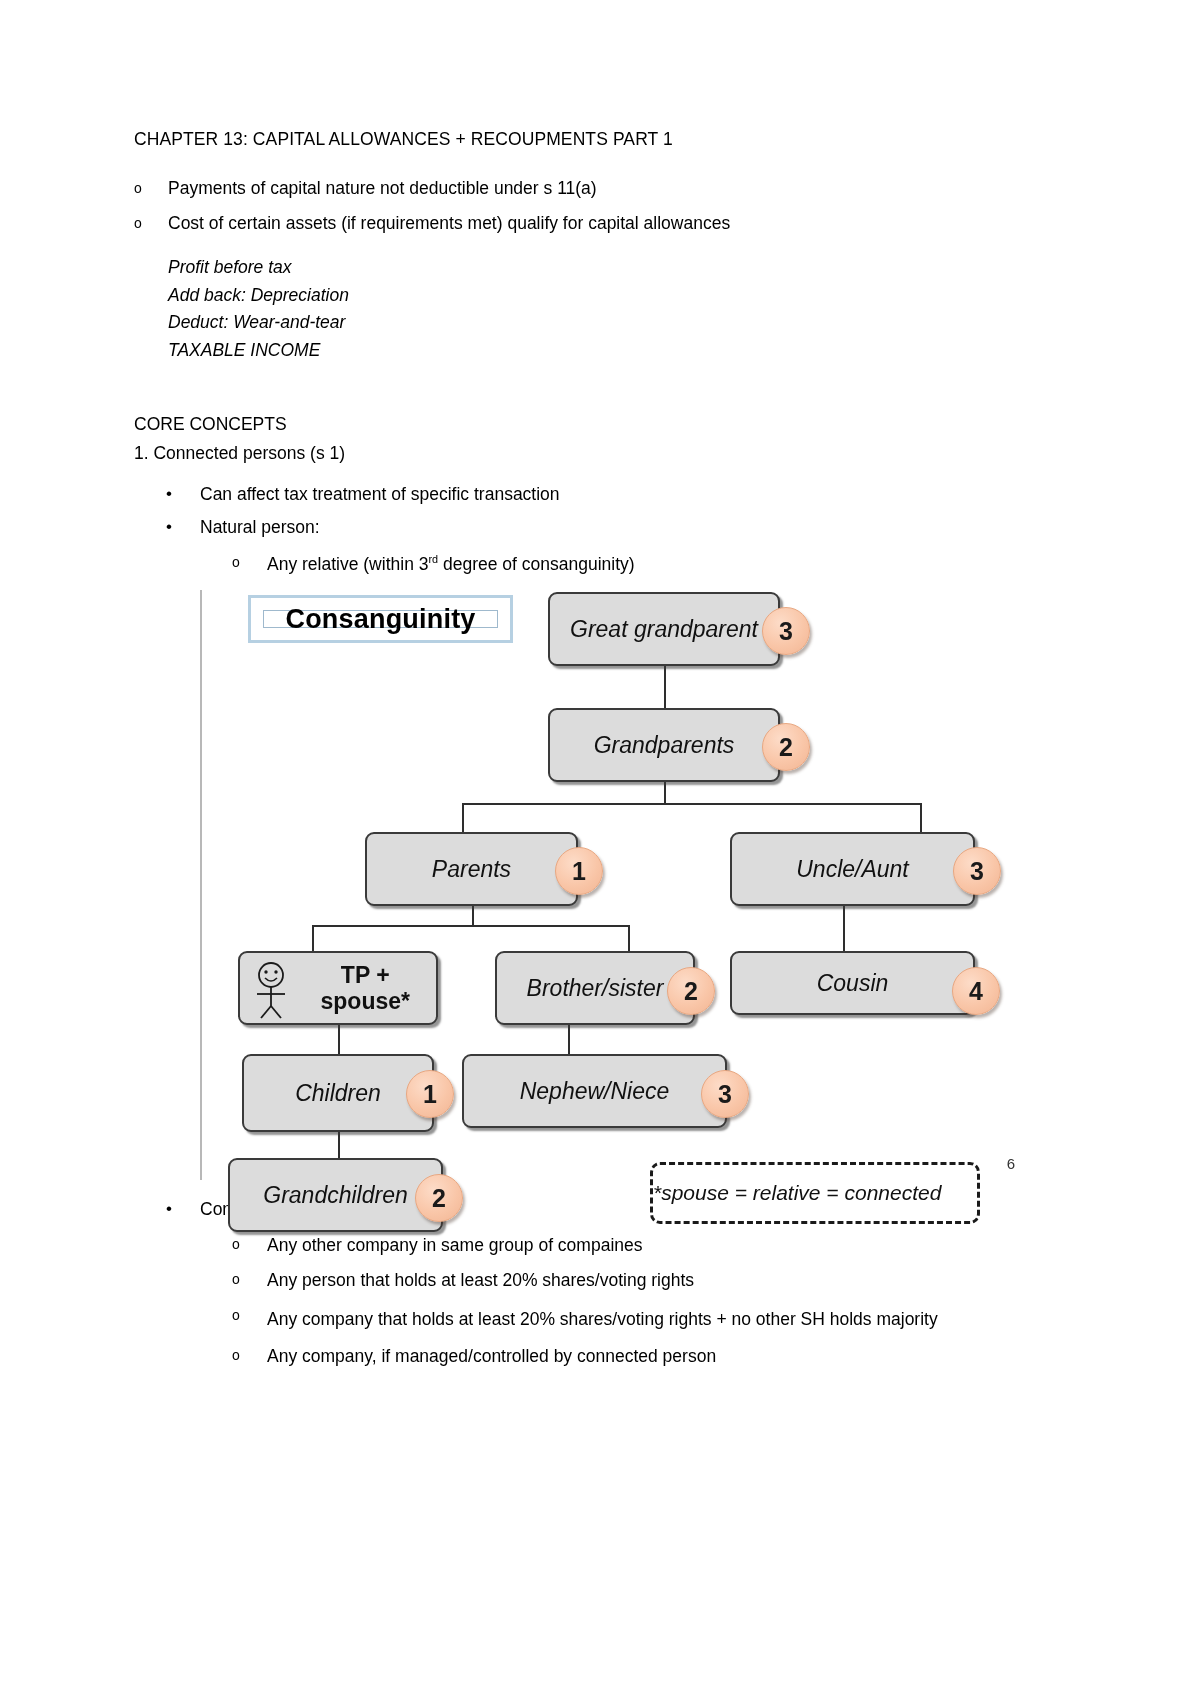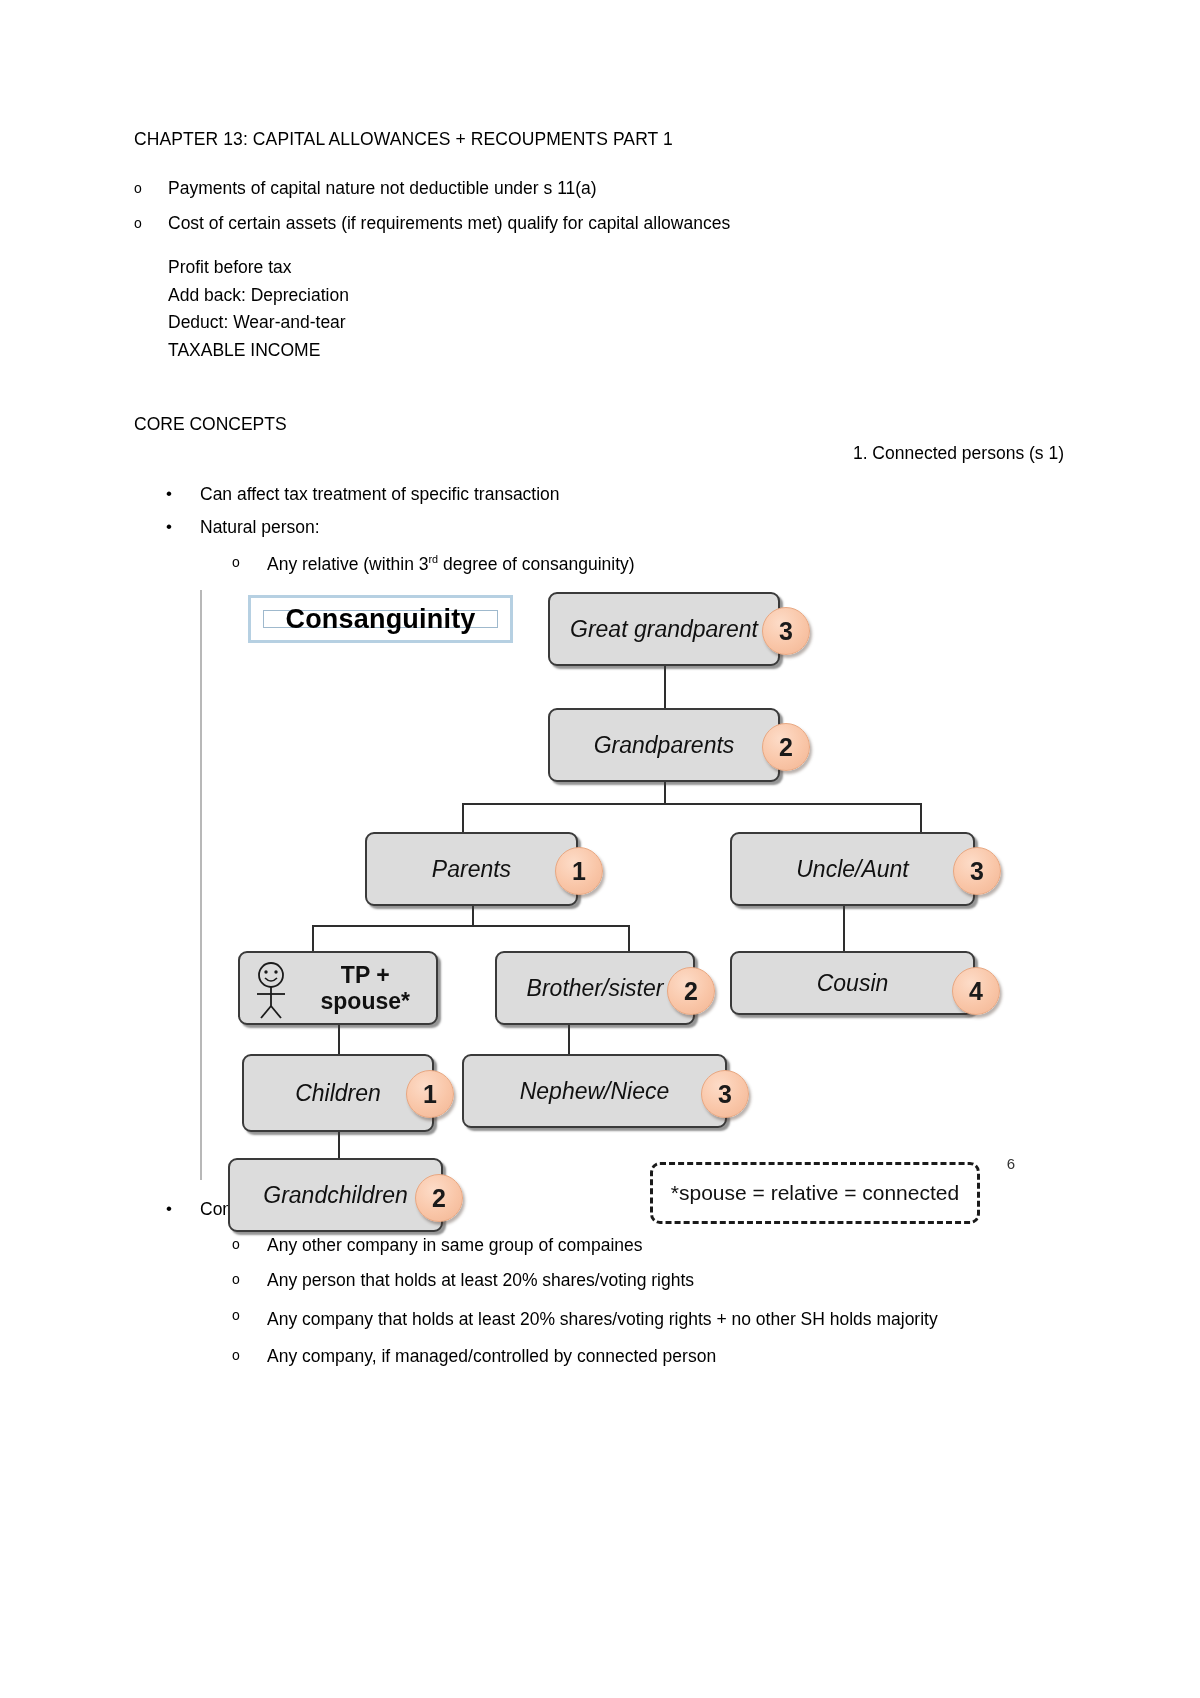--- a/index.html
+++ b/index.html
@@ -52,32 +52,32 @@
     flex: 0 0 34px;
     font-size: 14px;
     line-height: 1.6;
   }
   .lvl1 .tx { flex: 1 1 auto; }
 
   .plain-block {
     margin: 18px 0 0 34px;
     font-size: 17.5px;
     line-height: 1.58;
+    font-style: italic;
   }
 
   .section-head {
     margin: 46px 0 0 0;
     font-size: 17.5px;
     line-height: 1.55;
   }
   .section-item {
     margin: 2px 0 0 0;
     font-size: 17.5px;
     line-height: 1.55;
-    text-align: right;
   }
 
   .bul {
     display: flex;
     align-items: flex-start;
     margin: 16px 0 0 32px;
     font-size: 17.5px;
     line-height: 1.35;
   }
   .bul .mk {
@@ -179,26 +179,26 @@
     top: 8px;
     z-index: 4;
   }
 
   .noteBox {
     position: absolute;
     border: 3.5px dashed #1a1a1a;
     border-radius: 10px;
     display: flex;
     align-items: center;
-    justify-content: center;
     font-size: 21px;
     color: #111;
     background: #ffffff;
     box-sizing: border-box;
     z-index: 3;
+    font-style: italic;
   }
 
   .titleBox {
     position: absolute;
     background: #ffffff;
     border: 3px solid #b6d0e2;
     padding: 12px;
     box-sizing: border-box;
     z-index: 3;
   }

